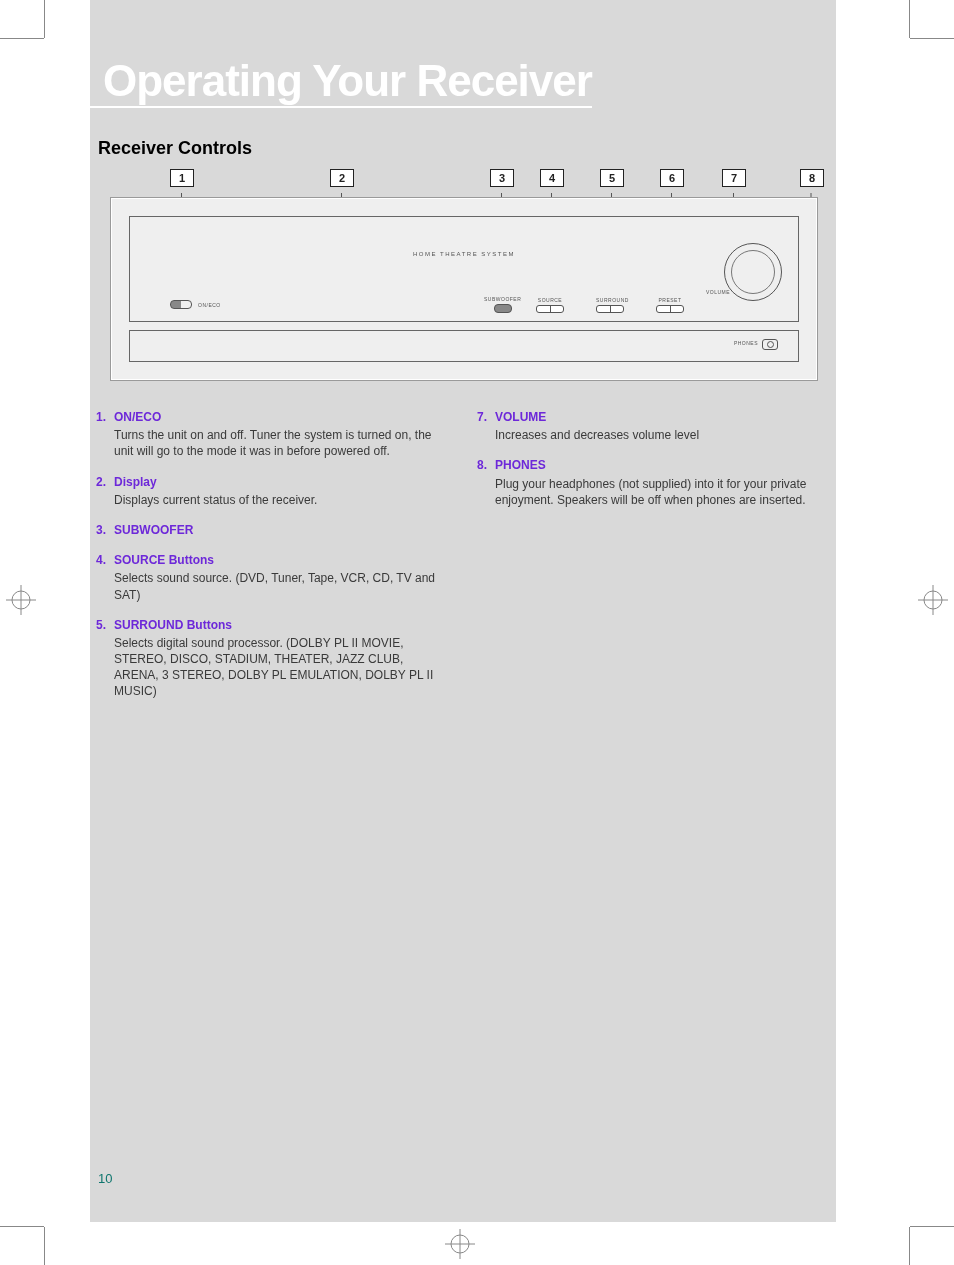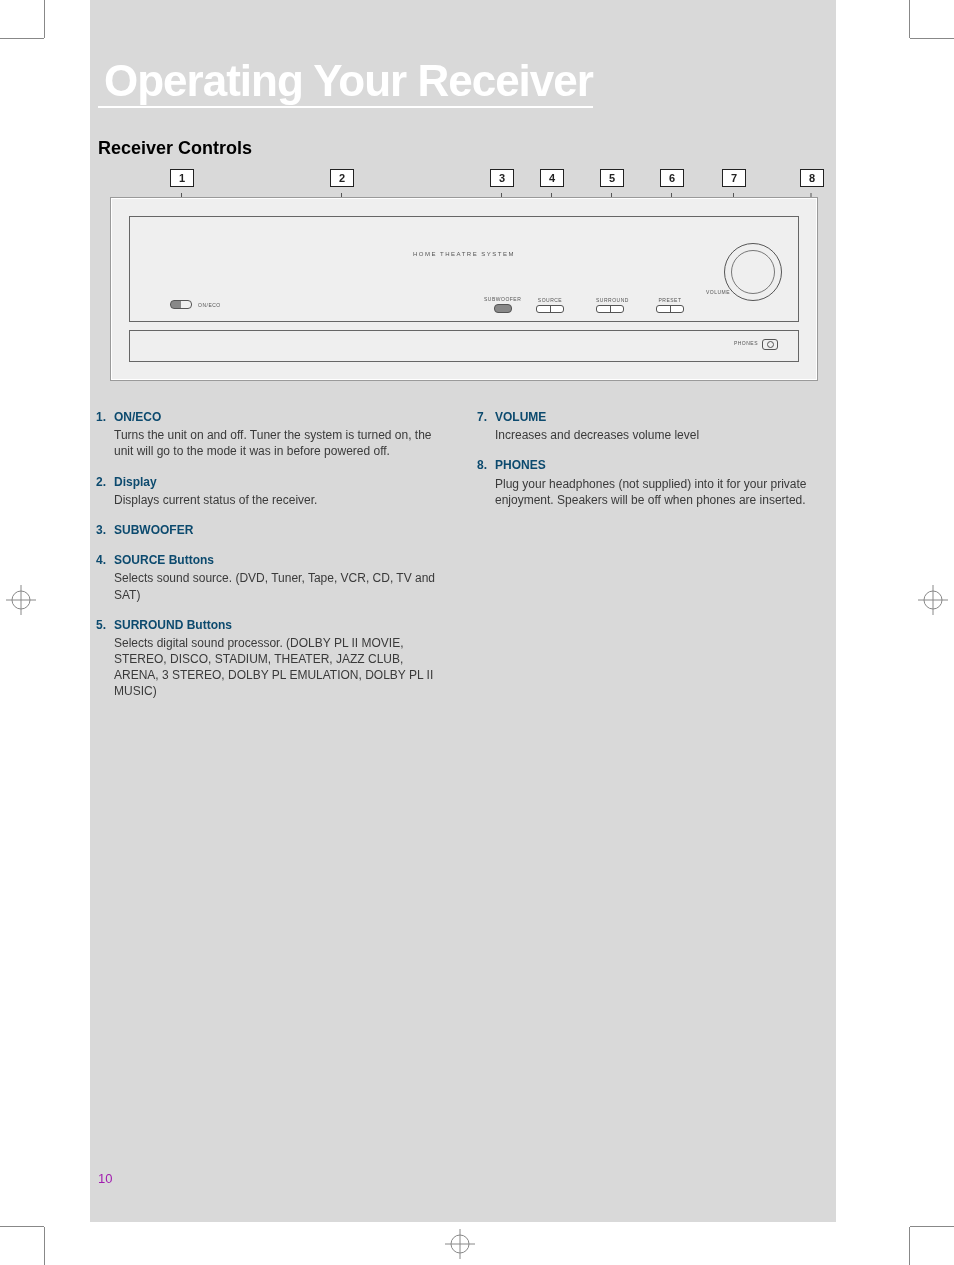--- a/index.html
+++ b/index.html
@@ -20,28 +20,28 @@
   }
   
   .tick{position:absolute;background:#888}
   .tick.h{height:1px}
   .tick.v{width:1px}
   .reg{position:absolute;width:30px;height:30px}
   .reg svg{width:100%;height:100%}
 
   
   .title{
-    padding:56px 0 0 6px;
+    padding:56px 0 0 13px;
     font-size:44px;
     font-weight:600;
     letter-spacing:-1px;
     color:#fff;
     border-bottom:2px solid #fff;
     display:inline-block;
-    margin-left:8px;
+    margin-left:0px;
   }
   .title-wrap{padding-left:0px; margin-left:0px; padding-top:0;}
 
   .subtitle{
     margin:30px 0 10px 8px;
     font-size:18px;
     font-weight:700;
     color:#000000;
   }
 
@@ -154,28 +154,28 @@
   
   .cols{
     display:flex;
     gap:28px;
     margin-top:28px;
     padding:0 6px;
     color:#3a3a3a;
   }
   .col{flex:1;min-width:0}
   .item{margin-bottom:14px;font-size:12px;line-height:1.35}
-  .item .h{font-weight:700;display:block;margin-bottom:2px;color:#0c4a6e}
+  .item .h{font-weight:700;display:block;margin-bottom:2px;color:#6d28d9}
   .item .num{display:inline-block;width:18px}
   .item .body{display:block;padding-left:18px}
 
   .pagenum{
     position:absolute;
     left:8px;bottom:36px;
-    font-size:13px;color:#a21caf;
+    font-size:13px;color:#0f766e;
   }
 </style>
 </head>
 <body>
 
 <div class="tick h" style="left:0;top:38px;width:44px"></div>
 <div class="tick v" style="left:44px;top:0;height:38px"></div>
 <div class="tick h" style="right:0;top:38px;width:44px"></div>
 <div class="tick v" style="right:44px;top:0;height:38px"></div>
 <div class="tick h" style="left:0;bottom:38px;width:44px"></div>

